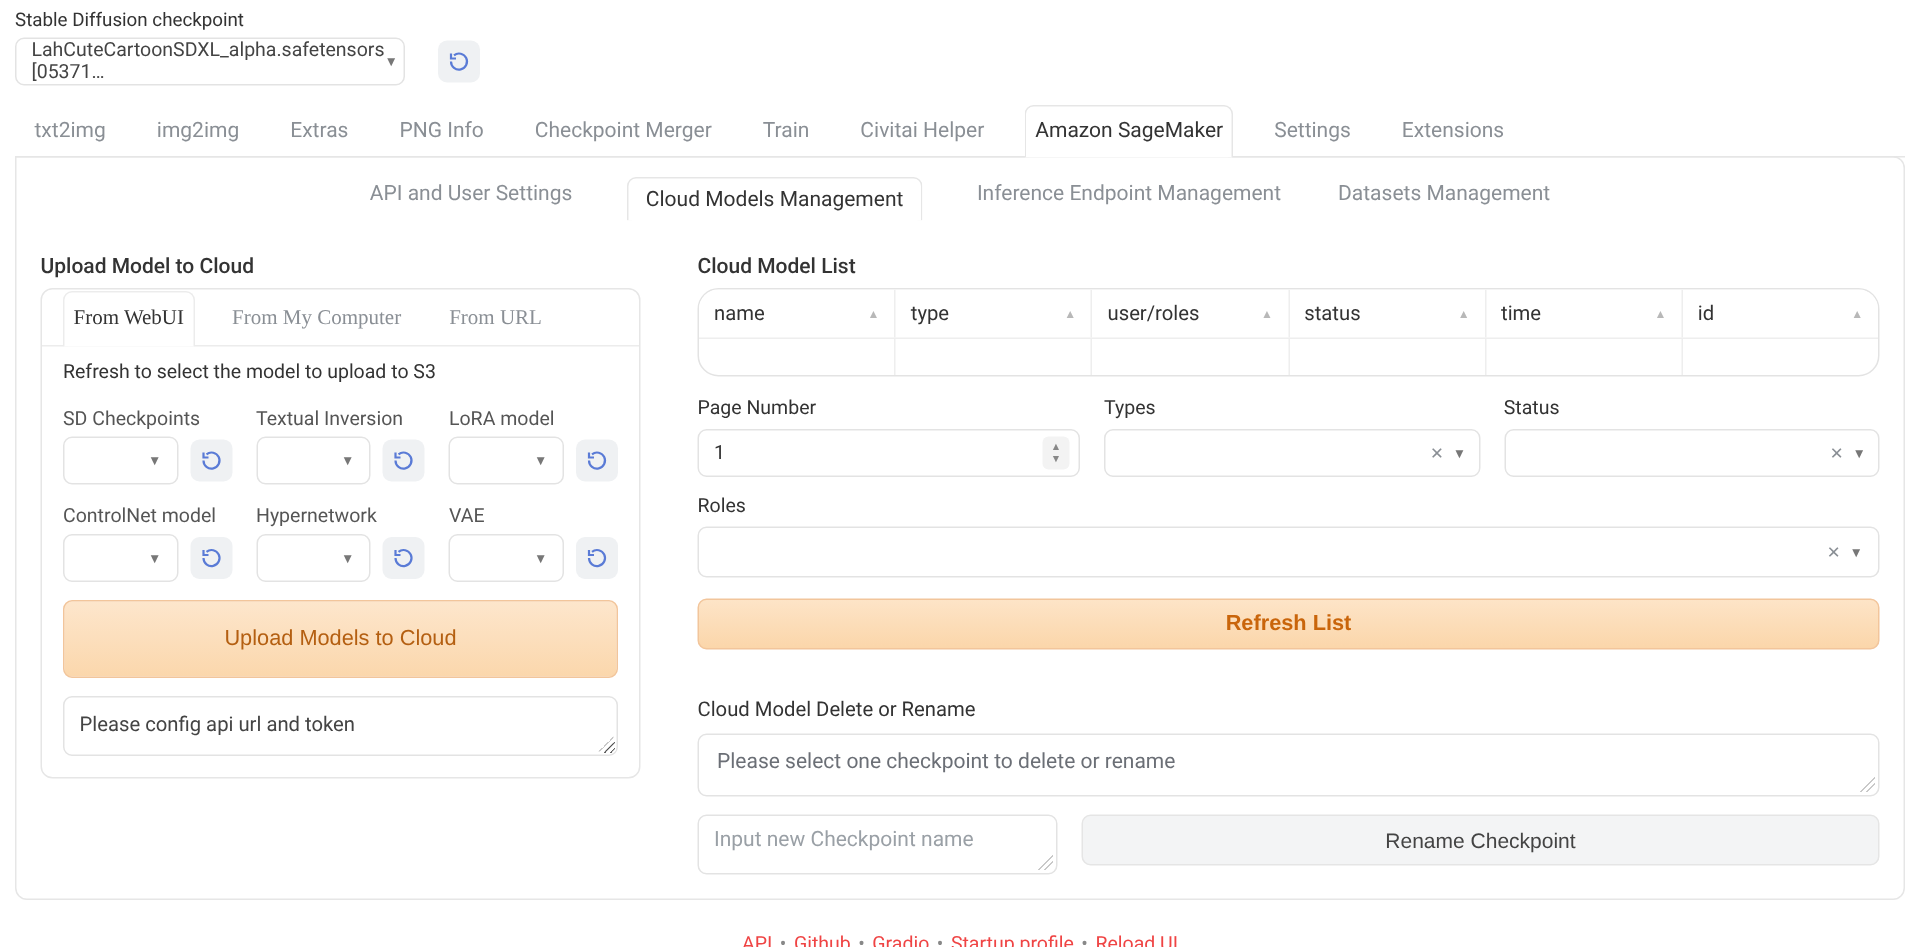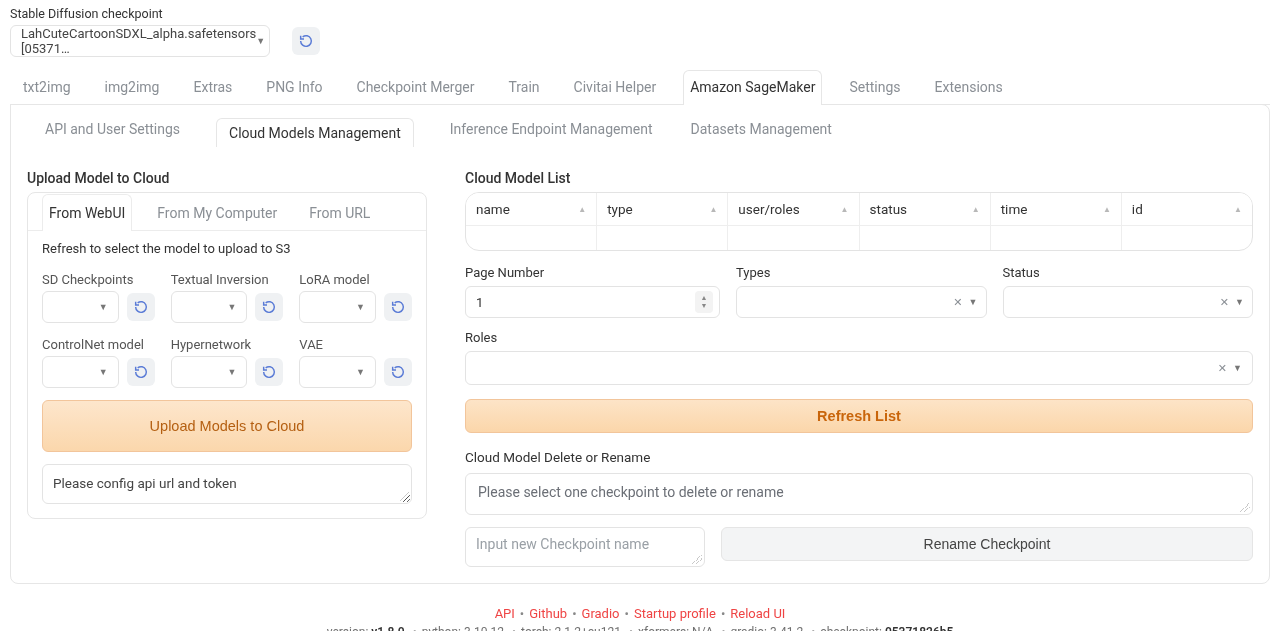--- a/index.html
+++ b/index.html
@@ -23,31 +23,31 @@
     display: flex; align-items: center; justify-content: center; cursor: pointer;
   }
   .refresh-btn svg { width: 16px; height: 16px; }
   .tabs { display: flex; gap: 20px; border-bottom: 1px solid #e6e6e6; padding: 0 6px; margin-bottom: 0; }
   .tab {
     padding: 8px 6px 10px; font-size: 14px; color: #8a8f95; cursor: pointer;
     border: 1px solid transparent; border-bottom: none; border-radius: 6px 6px 0 0;
     position: relative; top: 1px; background: transparent;
   }
   .tab.active { color: #333; border-color: #e6e6e6; background: #fff; }
-  .subtabs { display:flex; gap:34px; padding: 12px 16px 10px; }
+  .subtabs { display:flex; gap:34px; padding: 12px 16px 10px; justify-content: center; }
   .subtab { font-size: 14px; color:#8a8f95; cursor:pointer; padding:4px 2px; }
   .subtab.active { color:#333; border:1px solid #e6e6e6; border-bottom:none; border-radius:6px 6px 0 0; padding:6px 12px; position:relative; top:1px; background:#fff;}
   .main-panel { border:1px solid #e6e6e6; border-radius: 0 8px 8px 8px; padding: 0 16px 16px; margin-top:-1px; }
   .columns { display:flex; gap: 38px; }
   .col-left { width: 400px; flex:0 0 400px;}
   .col-right { flex:1; }
   .section-title { font-size: 14px; color:#333; margin: 14px 0 6px; font-weight:500;}
   .upload-box { border:1px solid #e6e6e6; border-radius:8px; padding:0 14px 14px; }
   .upload-tabs { display:flex; gap:18px; border-bottom:1px solid #ececec; margin:0 -14px 10px; padding:0 14px;}
-  .upload-tab { padding:10px 6px; font-size:14px; color:#8a8f95; cursor:pointer; border:1px solid transparent; border-bottom:none; border-radius:6px 6px 0 0; position:relative; top:1px;}
+  .upload-tab { padding:10px 6px; font-size:14px; color:#8a8f95; cursor:pointer; border:1px solid transparent; border-bottom:none; border-radius:6px 6px 0 0; position:relative; top:1px;font-family:Liberation Serif, serif;}
   .upload-tab.active { color:#333; border-color:#ececec; background:#fff;}
   .hint { font-size:13px; color:#333; margin-bottom:10px;}
   .grid2 { display:grid; grid-template-columns: 1fr 1fr 1fr; gap: 8px 16px; }
   .fld-label { font-size:13px; color:#555; margin: 6px 0 4px; }
   .fld-row { display:flex; gap:8px; align-items:center;}
   .select-box {
     flex:1; height:32px; border:1px solid #e3e3e3; border-radius:6px; display:flex;
     align-items:center; justify-content:flex-end; padding:0 10px; background:#fff;
   }
   .orange-btn {
@@ -91,21 +91,21 @@
   }
   .spinner { display:flex; flex-direction:column; background:#f3f3f3; border-radius:4px; width:18px; height:22px; align-items:center; justify-content:center; gap:0; font-size:7px; color:#888; line-height:8px;}
   .multi-select {
     height:32px; border:1px solid #e3e3e3; border-radius:6px; display:flex; align-items:center;
     justify-content:flex-end; padding:0 8px; gap:6px; background:#fff;
   }
   .x-mark { font-size:11px; color:#8a8f95;}
   .roles-row { margin-top:12px;}
   .roles-select { height:34px; border:1px solid #e3e3e3; border-radius:6px; display:flex; align-items:center; justify-content:flex-end; padding:0 10px; gap:6px;}
   .refresh-list-wrap { margin-top:14px; }
-  .delete-rename-label { font-size:13.5px; color:#333; margin:16px 0 8px;}
+  .delete-rename-label { font-size:13.5px; color:#333; margin:32px 0 8px;}
   .delete-select { border:1px solid #e3e3e3; border-radius:6px; padding:10px 12px 14px; color:#6b6f76; font-size:14px; position:relative;}
   .bottom-row { display:flex; gap:16px; margin-top:12px;}
   .newname-input { flex:0 0 240px; border:1px solid #e3e3e3; border-radius:6px; padding:8px 10px 14px; color:#9aa0a6; font-size:14px; position:relative;}
   .gray-btn {
     flex:1; height:34px; border:1px solid #e5e5e5; border-radius:6px; background:#f3f4f5;
     color:#444; font-size:14px; cursor:pointer; display:flex; align-items:center; justify-content:center; gap:6px;
   }
   .footer { text-align:center; margin-top:22px; color:#4a4a4a; font-size:13px;}
   .footer .dot { margin:0 5px; color:#888;}
   .footer a { color:#ef4444; text-decoration:none;text-align:center;}

